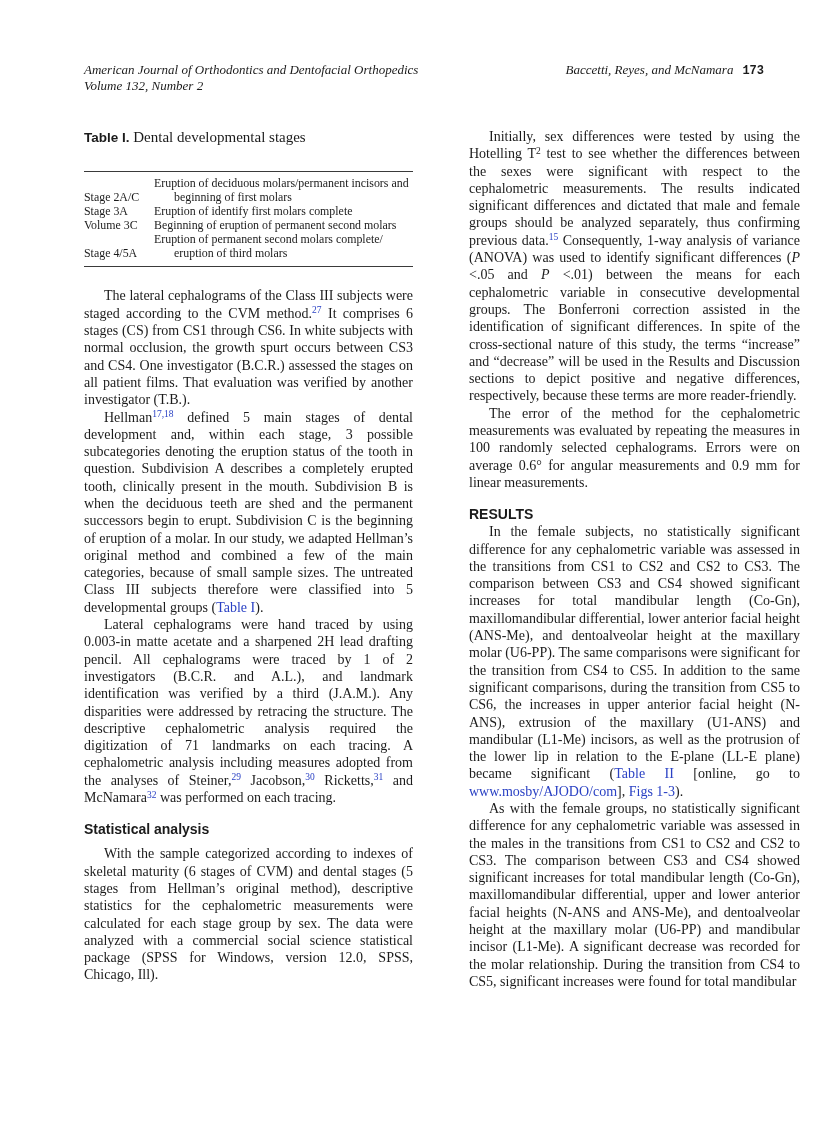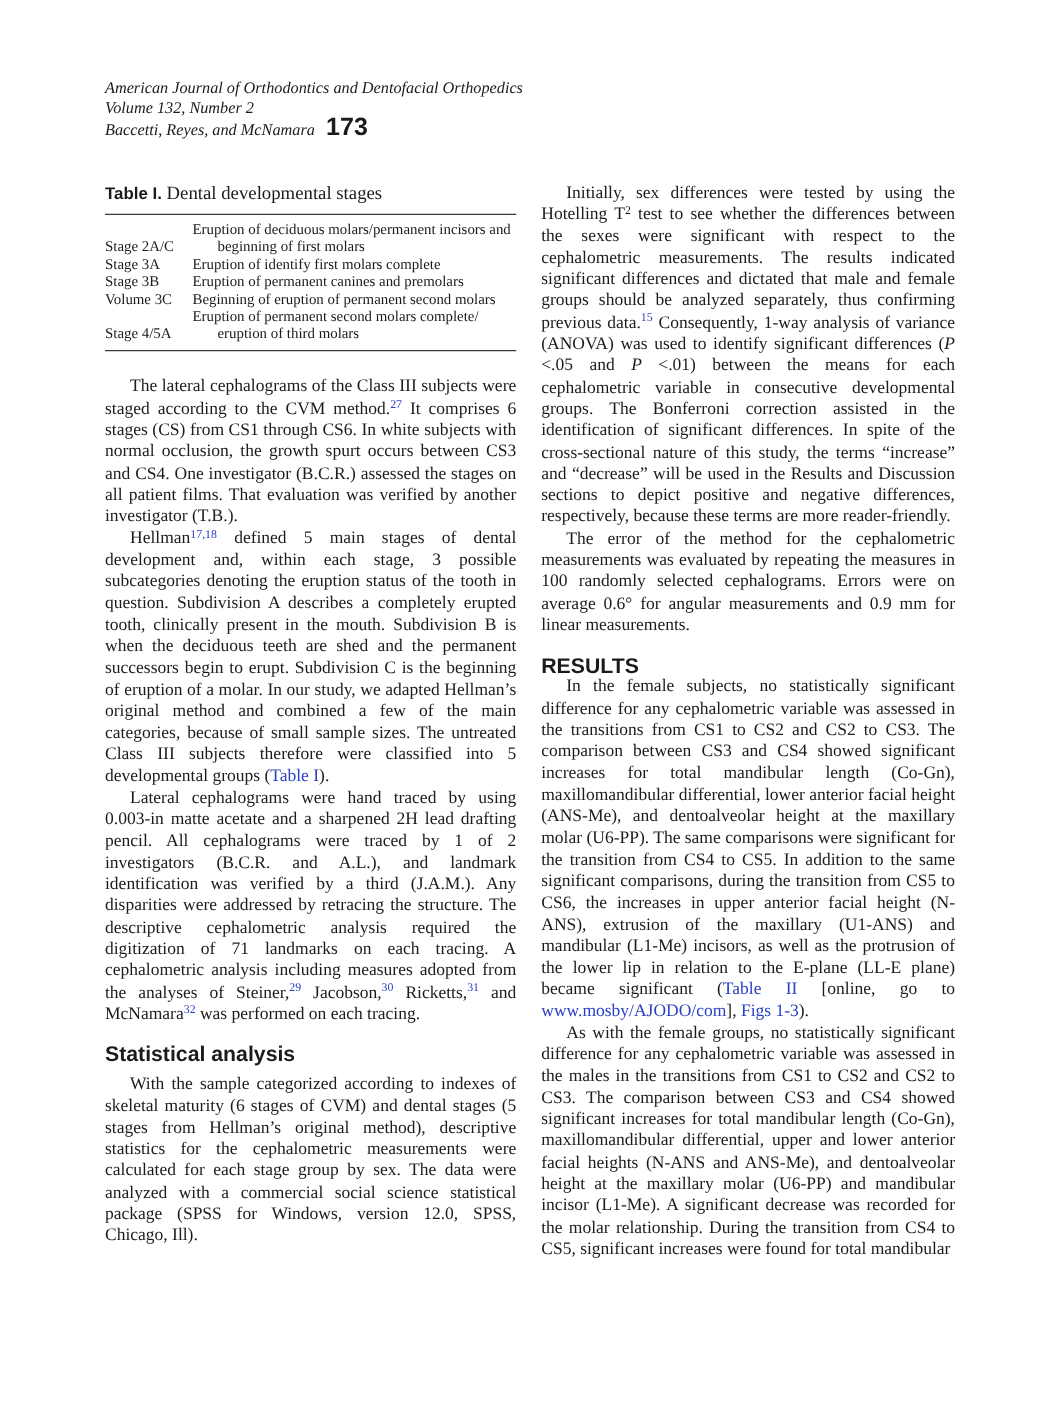--- a/index.html
+++ b/index.html
@@ -9,54 +9,54 @@
     box-sizing:border-box;
     background:#ffffff;
     padding:62px 74px 0 84px;
     font-family:"Liberation Serif", serif;
     color:#1b1b1b;
     overflow:hidden;
   }
   
   .runhead{
     display:flex;justify-content:space-between;align-items:flex-start;
-    font-size:13px;line-height:16px;flex-direction:column;
+    font-size:13px;line-height:16px;
   }
   .runhead .jtitle{font-style:italic;}
   .runhead .right{white-space:nowrap;font-style:italic;}
   .runhead .pagenum{
     font-style:normal;font-weight:bold;
-    font-family:Liberation Sans, sans-serif;
-    font-size:20px;margin-left:9px;
+    font-family:Liberation Mono, monospace;
+    font-size:12px;margin-left:9px;
   }
   
   .columns{display:flex;margin-top:34px;}
   .col-left{width:329px;margin-right:20px;flex:none;}
-  .col-right{width:331px;flex:none;}
+  .col-right{width:331px;flex:none;margin-left:36px;}
   
   .para{
     font-size:14px;line-height:17.3px;
     text-align:justify;
     text-indent:20px;
     margin:0;
   }
   .link{color:#2a41c4;cursor:pointer;}
   sup{font-size:9.5px;line-height:0;vertical-align:baseline;position:relative;top:-4.5px;}
   .it{font-style:italic;}
   
   .sechead{
     font-family:"Liberation Sans", sans-serif;
-    font-weight:bold;font-size:17px;line-height:17px;
+    font-weight:bold;font-size:14px;line-height:17px;
     margin:15px 0 7px 0;
   }
   .sechead.tight{margin:15px 0 0 0;}
   .sechead.sub{margin:2px 0 8px 0;}
   
   .tablebox{margin-bottom:20px;}
-  .tcaption{font-size:15px;line-height:18px;margin-bottom:7px;}
+  .tcaption{font-size:15px;line-height:18px;margin-bottom:24px;}
   .tcaption .tlabel{
     font-family:"Liberation Sans", sans-serif;
     font-weight:bold;font-size:13.5px;
   }
   .trule{border:none;border-top:1.6px solid #3a3a3a;margin:0 0 5px 0;}
   .trule.bottom{margin:6px 0 0 0;}
   .trow{display:flex;font-size:11.9px;line-height:13.9px;align-items:flex-end;}
   .tstage{width:70px;flex:none;}
   .tdesc{flex:1;padding-left:20px;text-indent:-20px;}
 </style>
@@ -88,24 +88,20 @@
         <div id="table-rows">
             <div class="trow">
               <span class="tstage">Stage 2A/C</span>
               <span class="tdesc">Eruption of deciduous molars/permanent incisors and beginning of first molars</span>
             </div>
             <div class="trow">
               <span class="tstage">Stage 3A</span>
               <span class="tdesc">Eruption of identify first molars complete</span>
             </div>
             <div class="trow">
-              <span class="tstage">Stage 3B</span>
-              <span class="tdesc">Eruption of permanent canines and premolars</span>
-            </div>
-            <div class="trow">
               <span class="tstage">Volume 3C</span>
               <span class="tdesc">Beginning of eruption of permanent second molars</span>
             </div>
             <div class="trow">
               <span class="tstage">Stage 4/5A</span>
               <span class="tdesc">Eruption of permanent second molars complete/ eruption of third molars</span>
             </div>
           </div>
         <hr class="trule bottom">
       </section>

